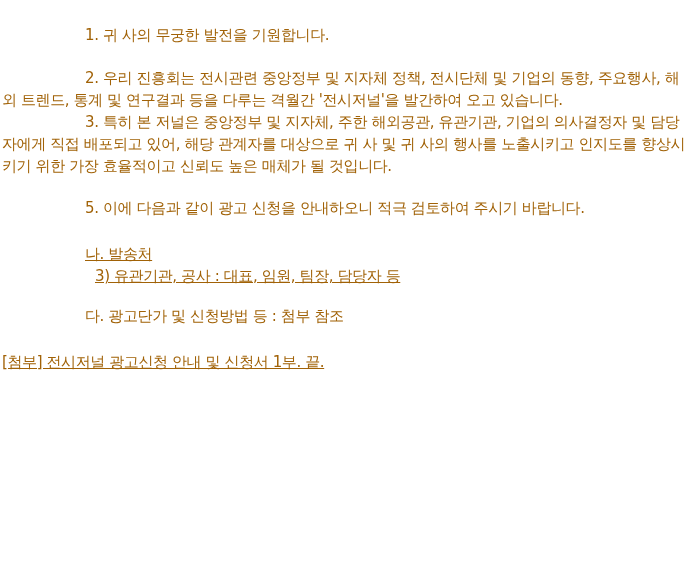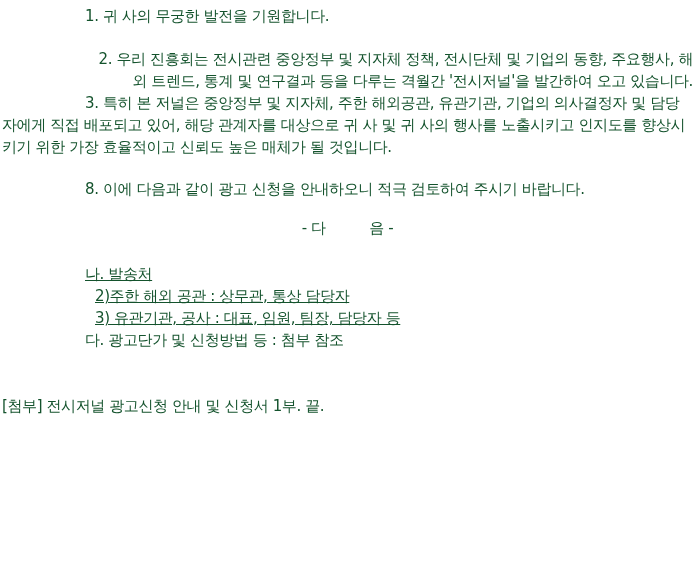--- a/index.html
+++ b/index.html
@@ -1,71 +1,69 @@
 <!DOCTYPE html>
 <html><head>
 <meta charset="utf-8">
 <style>
   html, body { margin: 0; padding: 0; background: #ffffff; }
   .page {
     position: relative;
     width: 695px;
     height: 562px;
     box-sizing: border-box;
-    padding: 5px 2px 0 2px;
+    padding: 24px 2px 0 2px;
     background: #ffffff;
     font-family: "DejaVu Sans", sans-serif;
     font-size: 15px;
     line-height: 22px;
-    color: #14532d;
+    color: #a16207;
     letter-spacing: -0.4px;
     overflow: hidden;
   }
   .para {
     margin: 0;
     text-indent: 83px;
     word-break: break-all;
   }
   .p1 { margin-top: 0; }
-  .p2 { margin-top: 21px; text-align: right; }
+  .p2 { margin-top: 21px; }
   .p3 { }
   .p4 { margin-top: 20px; }
   .divider {
     margin-top: 17px;
     text-align: center;
     white-space: pre;
   }
   .section { margin-left: 83px; }
   .sec-ga { margin-top: 24px; }
   .sec-na { margin-top: 22px; text-decoration: underline; }
-  .sec-da { }
+  .sec-da { margin-top: 18px; }
   .section .item { margin-left: 10px; word-break: keep-all; }
-  .attachment { margin-top: 44px; margin-left: 0; }
+  .attachment { margin-top: 24px; margin-left: 0; text-decoration: underline; }
 </style>
 </head>
 <body>
 
 <div class="page">
 
   <p class="para p1">1. 귀 사의 무궁한 발전을 기원합니다.</p>
 
   <p class="para p2">2.  우리 진흥회는 전시관련 중앙정부 및 지자체 정책, 전시단체 및 기업의 동향, 주요행사, 해외 트렌드, 통계 및 연구결과 등을 다루는 격월간 '전시저널'을 발간하여 오고 있습니다.</p>
 
   <p class="para p3">3. 특히 본 저널은 중앙정부 및 지자체, 주한 해외공관, 유관기관, 기업의 의사결정자 및 담당자에게 직접 배포되고 있어, 해당 관계자를 대상으로 귀 사 및 귀 사의 행사를 노출시키고 인지도를 향상시키기 위한 가장 효율적이고 신뢰도 높은 매체가 될 것입니다.</p>
 
-  <p class="para p4">8. 이에 다음과 같이 광고 신청을 안내하오니 적극 검토하여 주시기 바랍니다.</p>
+  <p class="para p4">5. 이에 다음과 같이 광고 신청을 안내하오니 적극 검토하여 주시기 바랍니다.</p>
 
-  <div class="divider">- 다          음 -</div>
 
   <div class="section sec-ga">
   </div>
 
   <div class="section sec-na">
     <div>나. 발송처</div>
-    <div class="item">2)주한 해외 공관 : 상무관, 통상 담당자</div>
     <div class="item">3) 유관기관, 공사 : 대표, 임원, 팀장, 담당자 등</div>
   </div>
 
   <div class="section sec-da">다. 광고단가 및 신청방법 등 : 첨부 참조</div>
 
   <div class="attachment">[첨부] 전시저널 광고신청 안내 및 신청서 1부. 끝.</div>
 
 </div>
 
 </body></html>

